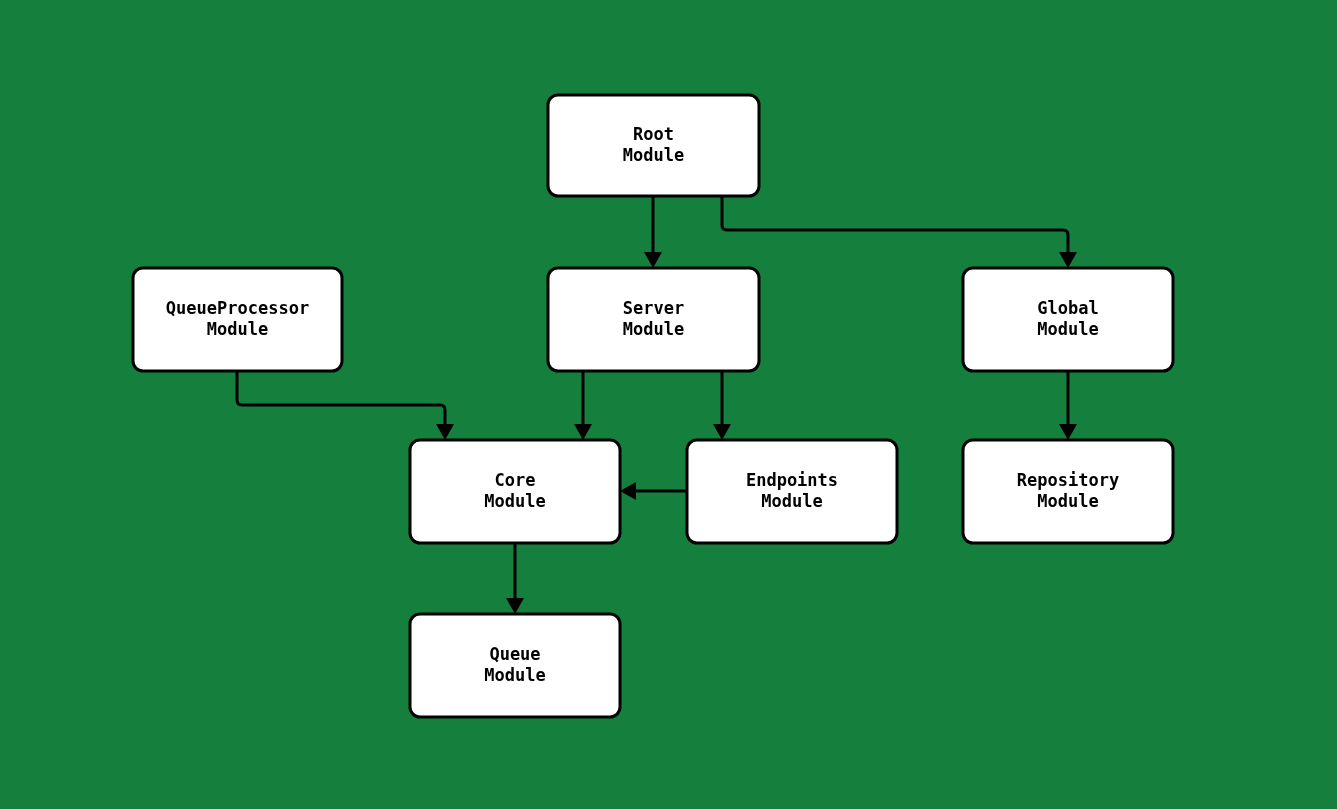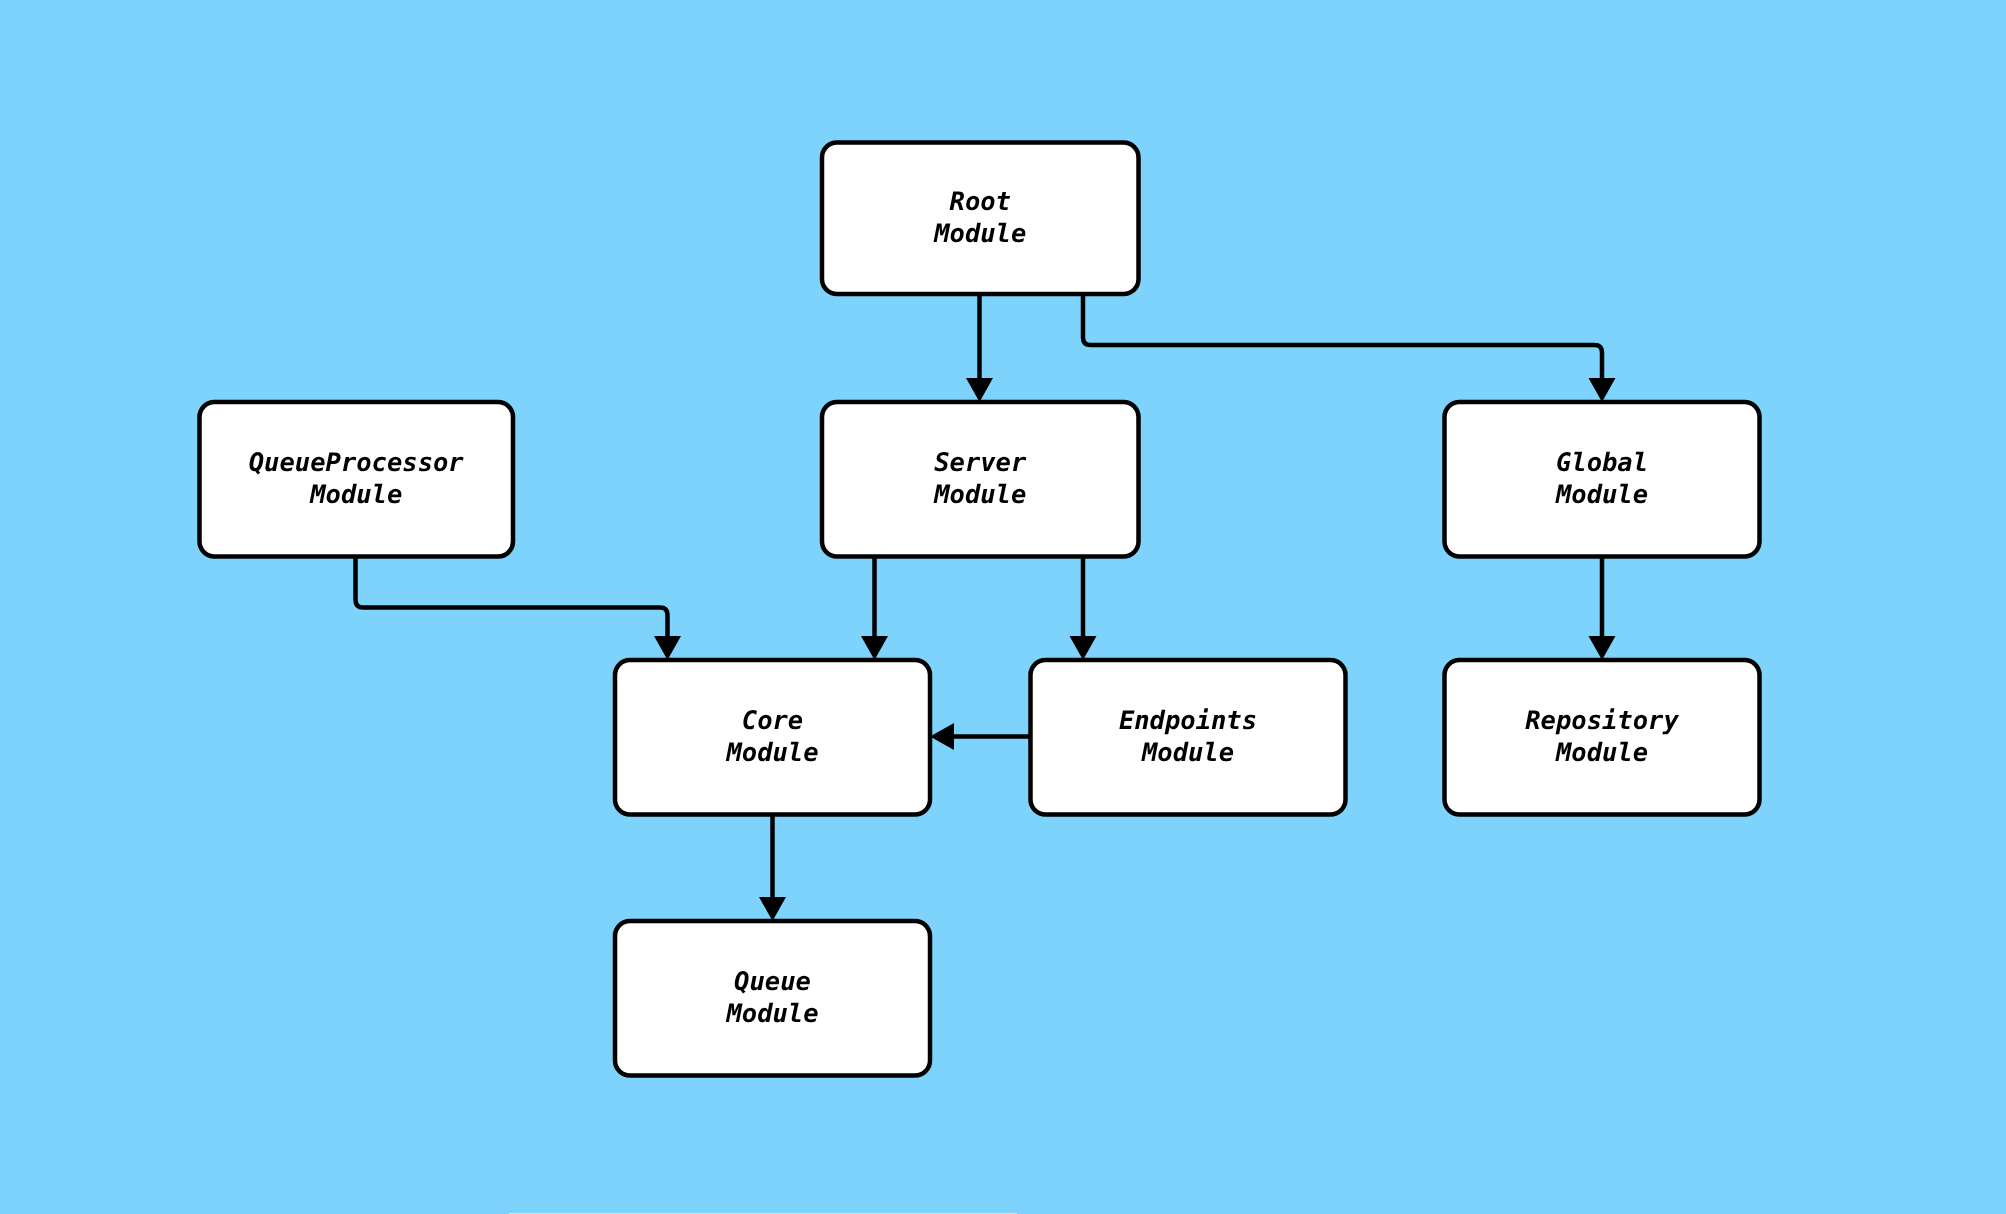--- a/index.html
+++ b/index.html
@@ -11,22 +11,21 @@
   body {
     width: 1337px;
     height: 809px;
     overflow: hidden;
     font-family: "DejaVu Sans Mono", "Liberation Mono", monospace;
   }
   #diagram-root {
     position: relative;
     width: 1337px;
     height: 809px;
-    background: #7dd3fc;
-    font-style: italic;
+    background: #15803d;
   }
   svg#diagram-canvas {
     position: absolute;
     top: 0;
     left: 0;
     width: 1337px;
     height: 809px;
     display: block;
   }
   .node-box {

